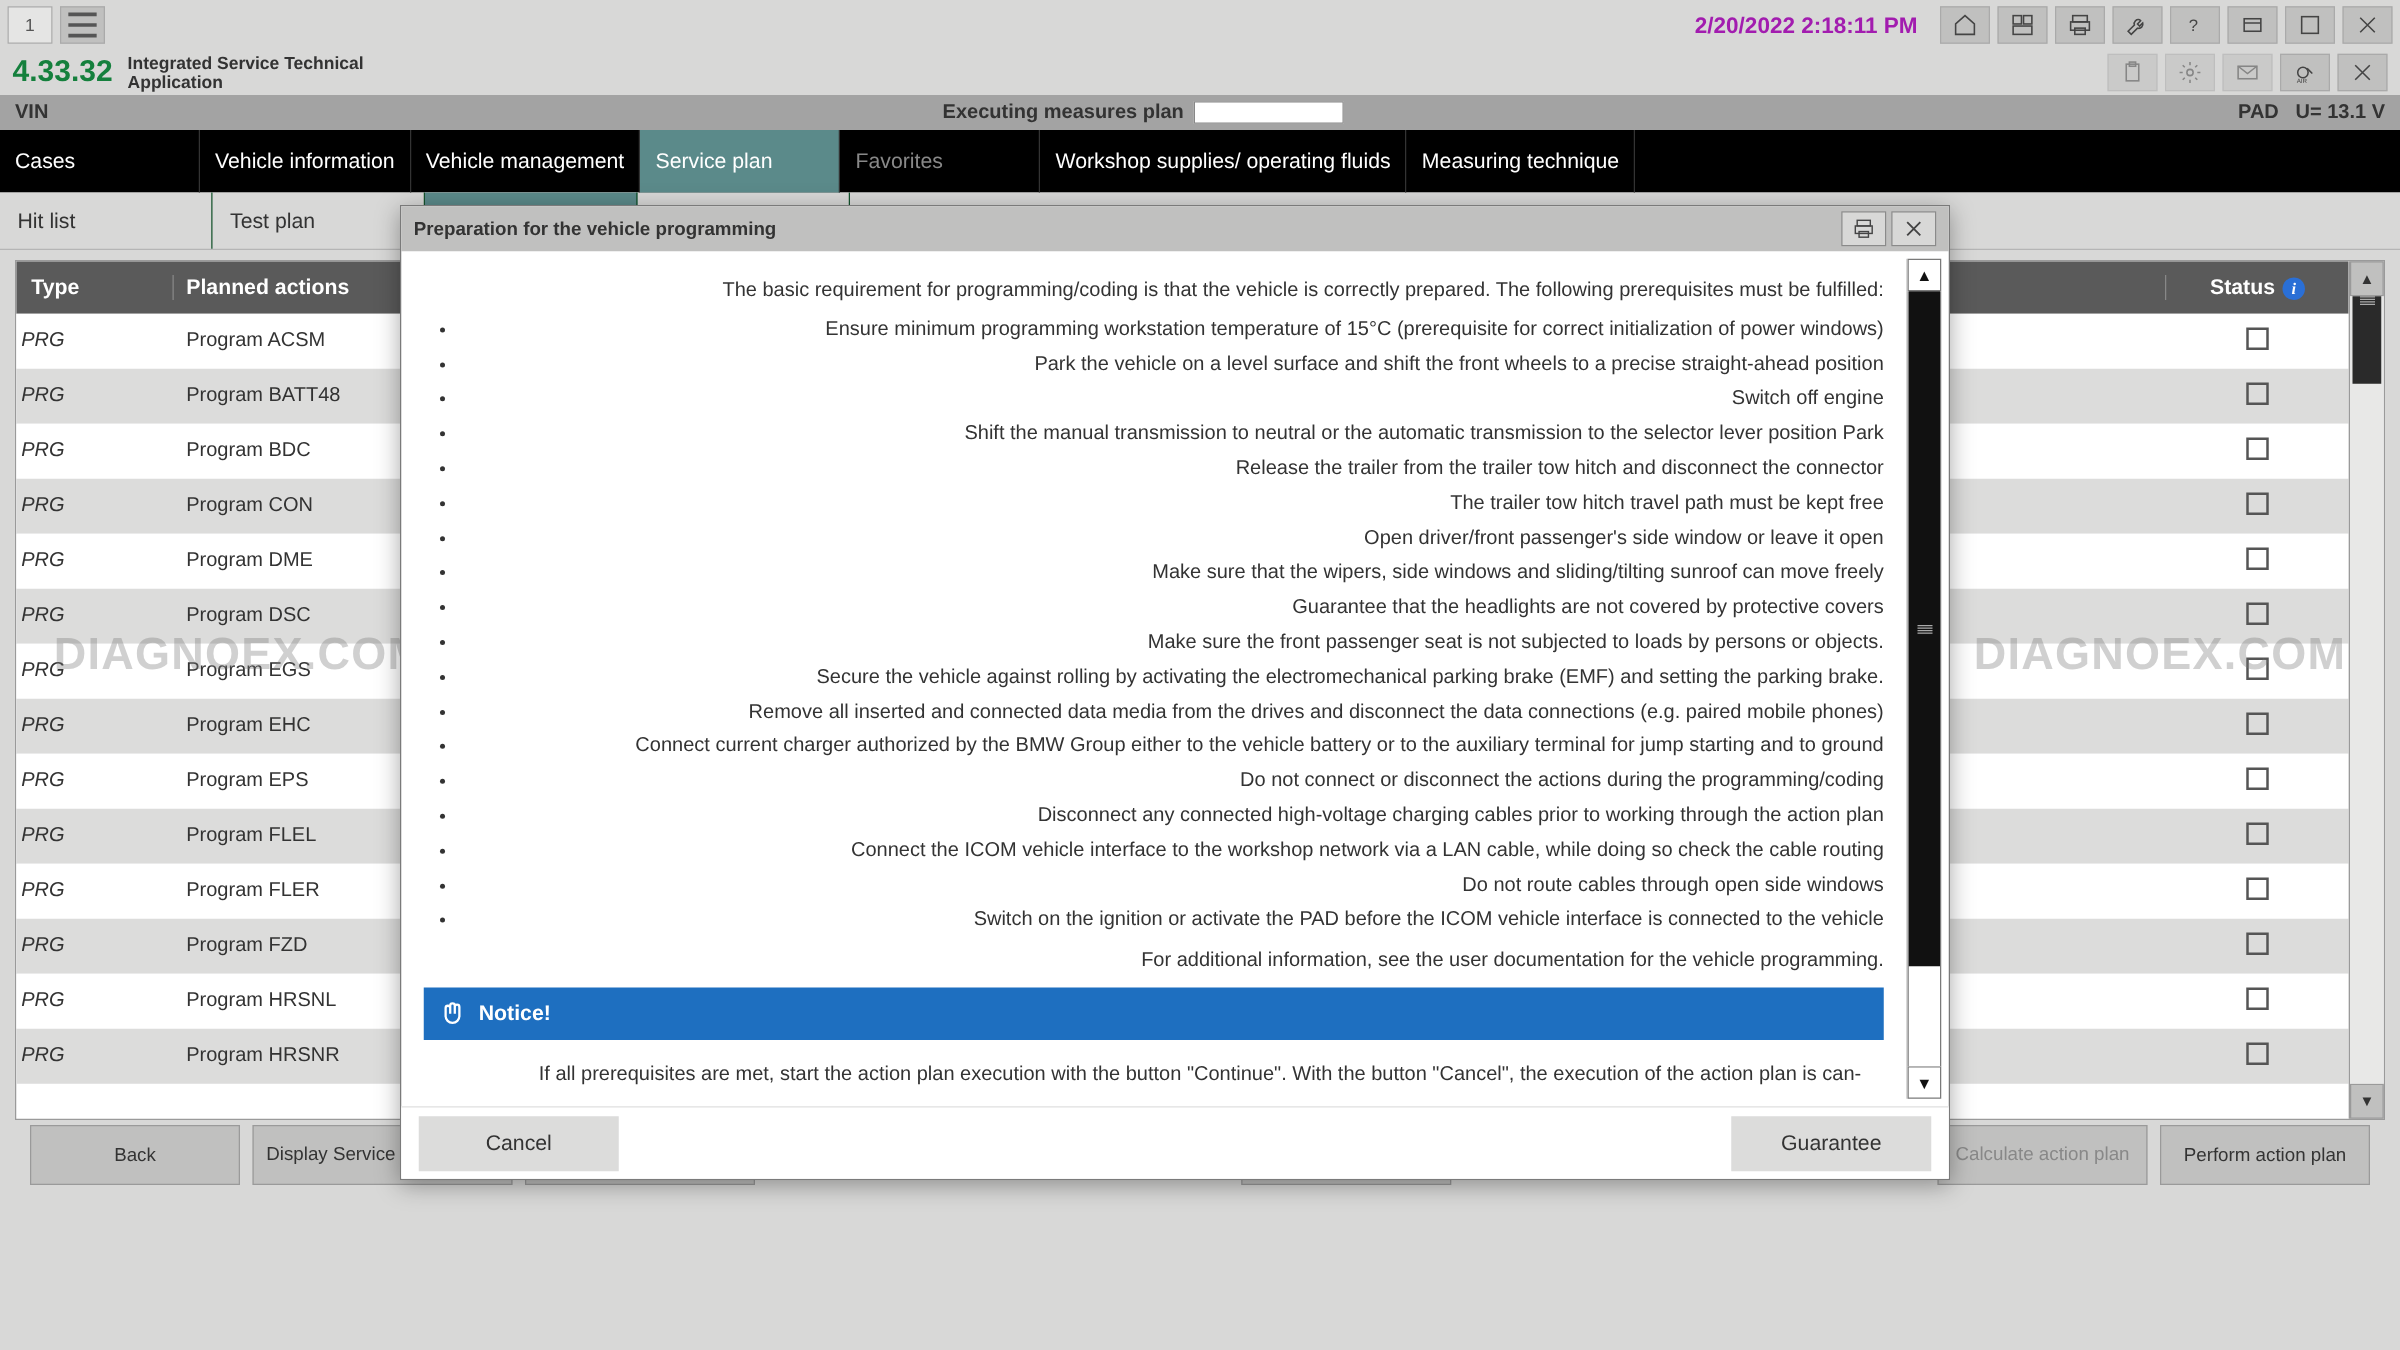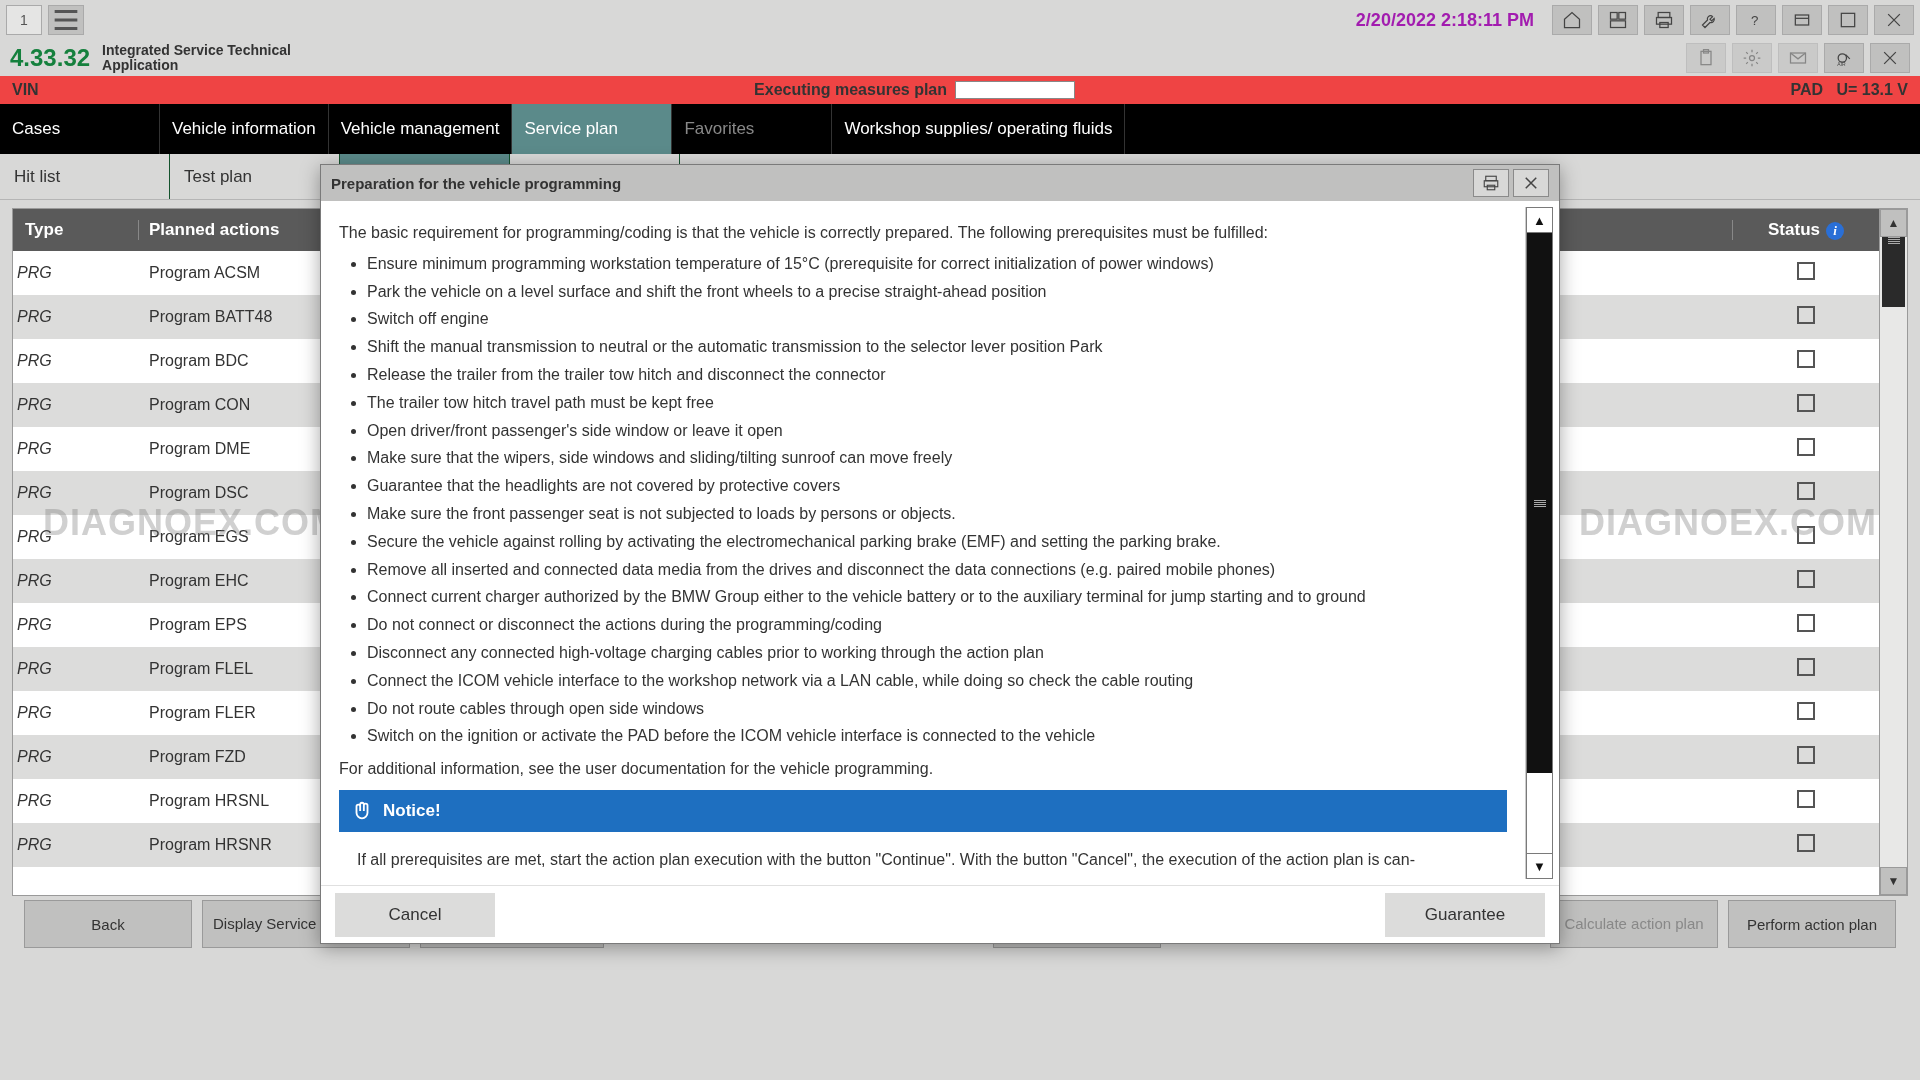--- a/index.html
+++ b/index.html
@@ -12,21 +12,21 @@
 .tb-spacer { flex: 1; }
 .tb-date { font-weight: bold; font-size: 18px; color: #a21caf; margin-right: 12px; }
 .tb-icon { width: 40px; height: 30px; background: #c0c0bf; border: 1px solid #aaa; display: flex; align-items: center; justify-content: center; }
 .tb-icon svg { width: 20px; height: 20px; fill: none; stroke: #444; stroke-width: 1.5; }
 
 .subbar { height: 36px; background: #d8d8d7; display: flex; align-items: center; padding: 0 10px; gap: 12px; }
 .ver { font-size: 24px; font-weight: bold; color: #15803d; }
 .appname { font-size: 14px; font-weight: bold; color: #333; line-height: 1.1; }
 .sub-right { margin-left: auto; display: flex; gap: 6px; }
 
-.infobar { height: 28px; background: #ef4444; display: flex; align-items: center; padding: 0 12px; font-weight: bold; font-size: 16px; }
+.infobar { height: 28px; background: #a3a3a3; display: flex; align-items: center; padding: 0 12px; font-weight: bold; font-size: 16px; }
 .infobar .mid { margin-left: auto; margin-right: auto; display: flex; align-items: center; gap: 8px; }
 .progress { width: 120px; height: 18px; border: 1px solid #888; background: #fff; display: inline-block; }
 .progress-fill { height: 100%; width: 12%; background: #5b8a8a; }
 .infobar .right { font-size: 16px; }
 
 .maintabs { height: 50px; background: #000; display: flex; }
 .mtab { color: #fff; padding: 6px 12px; min-width: 160px; border-right: 1px solid #333; font-size: 17px; display: flex; align-items: center; line-height: 1.1; }
 .mtab.active { background: #5b8a8a; }
 .mtab.dim { color: #888; }
 
@@ -58,21 +58,21 @@
 .bottombar { height: 56px; background: #d8d8d7; display: flex; align-items: center; padding: 0 12px; gap: 10px; }
 .bbtn { height: 48px; min-width: 168px; background: #c0c0bf; border: 1px solid #9a9a9a; display: flex; align-items: center; justify-content: center; text-align: center; font-size: 15px; color: #333; padding: 0 10px; }
 .bbtn.dim { color: #888; }
 .bb-spacer { flex: 1; }
 
 .dialog { position: absolute; left: 320px; top: 164px; width: 1240px; height: 780px; background: #fff; border: 1px solid #7a7a7a; box-shadow: 0 4px 18px rgba(0,0,0,0.35); display: flex; flex-direction: column; }
 .dlg-title { height: 36px; background: #c0c0bf; display: flex; align-items: center; padding: 0 10px; font-weight: bold; font-size: 15px; }
 .dlg-title-btns { margin-left: auto; display: flex; gap: 4px; }
 .dlg-tb { width: 36px; height: 28px; border: 1px solid #8a8a8a; background: #d8d8d7; display: flex; align-items:center; justify-content:center; }
 .dlg-body { flex: 1; display: flex; overflow: hidden; }
-.dlg-content { flex: 1; padding: 14px 18px; overflow: hidden; font-size: 16px; line-height: 1.55; }
+.dlg-content { flex: 1; padding: 14px 18px; overflow: hidden; font-size: 16px; line-height: 1.55; text-align: right; }
 .dlg-content p { margin: 6px 0; }
 .dlg-content ul { margin: 6px 0 8px 28px; }
 .dlg-content li { margin: 3px 0; }
 .notice { background: #1e6fc0; color: #fff; font-weight: bold; padding: 8px 12px; font-size: 17px; display:flex; align-items:center; gap:10px; margin-top: 8px; }
 .notice-text { padding: 10px 18px 0 18px; }
 .dlg-scroll { width: 28px; background: #fff; border-left: 1px solid #ccc; display: flex; flex-direction: column; margin:6px 6px 6px 0; }
 .dlg-sbtn { height: 26px; background: #fff; border: 1px solid #7a7a7a; display:flex;align-items:center;justify-content:center; color:#111; }
 .dlg-strack { flex: 1; border: 1px solid #7a7a7a; border-top:none; border-bottom:none; background:#fff; position:relative; }
 .dlg-sthumb { position:absolute; left:0; right:0; top:0; height: 540px; background: #111; display:flex; align-items:center; justify-content:center; }
 .dlg-footer { height: 58px; display: flex; align-items: center; padding: 0 14px; background:#fff; border-top:1px solid #e0e0e0; }
@@ -191,20 +191,21 @@
   <span class="right"><span>PAD</span>&nbsp;&nbsp;&nbsp;<span>U=  13.1 V</span></span>
 </div>
 
 <div class="maintabs" id="maintabs">
     <div class="mtab">Cases</div>
     <div class="mtab">Vehicle information</div>
     <div class="mtab">Vehicle management</div>
     <div class="mtab active">Service plan</div>
     <div class="mtab dim">Favorites</div>
     <div class="mtab">Workshop supplies/ operating fluids</div>
+    <div class="mtab">Measuring technique</div>
   </div>
 
 <div class="subtabs" id="subtabs">
     <div class="stab">Hit list</div>
     <div class="stab">Test plan</div>
     <div class="stab active">Action plan</div>
     <div class="stab">Final report</div>
   </div>
 
 <div class="content">

